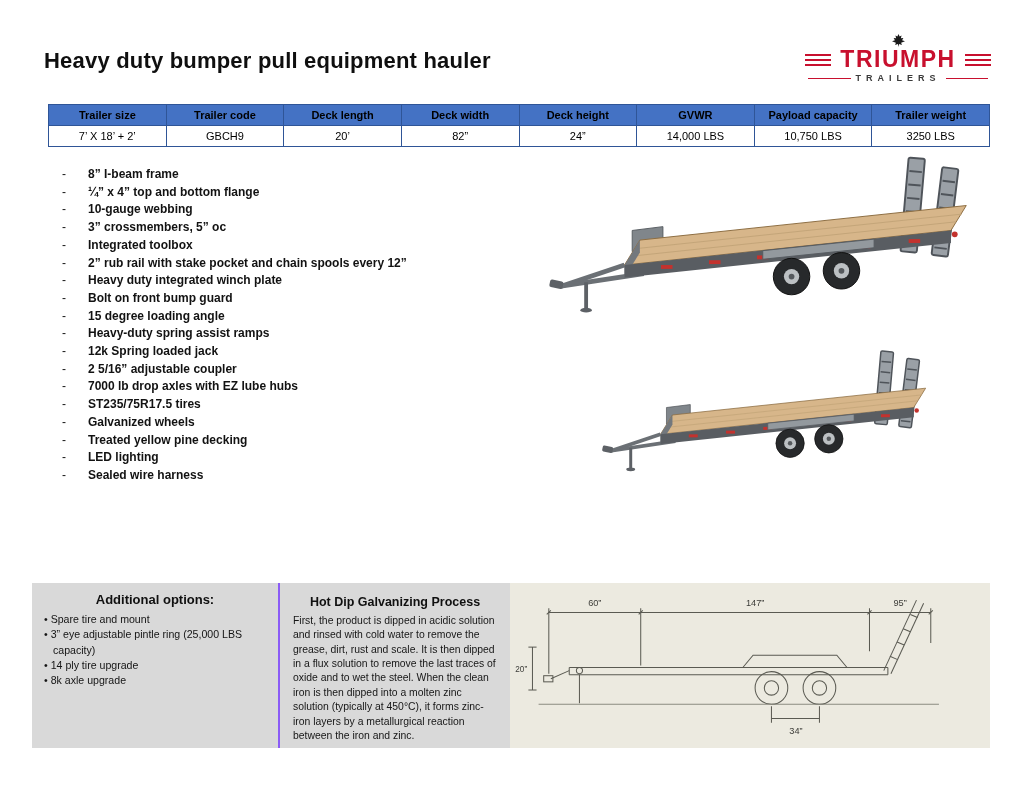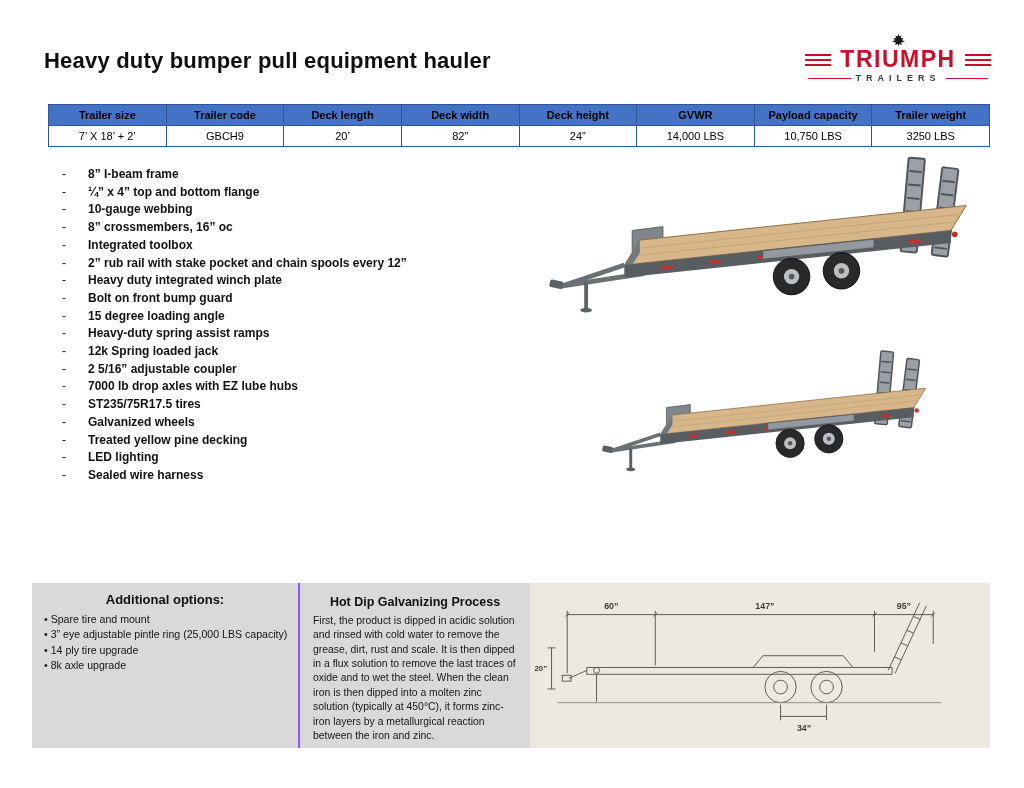--- a/index.html
+++ b/index.html
@@ -49,31 +49,31 @@
   .features li::before{content:"-";position:absolute;left:0;font-weight:400;}
   
   .renders{position:absolute;left:502px;top:146px;width:514px;}
   .render-top{display:block;width:510px;height:192px;}
   .render-bottom{display:block;width:466px;height:152px;margin:4px 0 0 26px;}
   
   .bottom-panel{
     position:absolute;left:32px;top:583px;width:958px;height:165px;
     background:var(--panel-bg,#D9D9D9);display:flex;box-sizing:border-box;
   }
-  .options-col{width:266px;padding:9px 10px 8px 10px;box-sizing:border-box;}
+  .options-col{width:246px;padding:9px 10px 8px 10px;box-sizing:border-box;}
   .options-title{margin:0 0 5px;font-size:13px;font-weight:700;text-align:center;color:#101010;}
   .options-list{list-style:none;margin:0;padding:0;font-size:10.6px;line-height:1.45;color:#141414;}
   .options-list li{padding-left:11px;text-indent:-9px;}
   .options-list li::before{content:"\2022\00a0";}
   .galv-col{
     width:232px;padding:12px 13px;box-sizing:border-box;border-left:2px solid #8b5cf6;
   }
   .galv-title{margin:0 0 5px;font-size:12.5px;font-weight:700;text-align:center;color:#101010;}
   .galv-body{margin:0;font-size:10.4px;line-height:1.38;color:#161616;}
-  .drawing-col{flex:1;background:var(--drawing-bg,#ECEAE0);font-weight:bold;}
+  .drawing-col{flex:1;background:var(--drawing-bg,#ECEAE0);}
   .drawing{width:100%;height:100%;display:block;}
   .hidden-defs{position:absolute;width:0;height:0;overflow:hidden;}
 </style>
 </head>
 <body>
 
 <div class="page">
 
   <h1 class="page-title">Heavy duty bumper pull equipment hauler</h1>
 
@@ -113,21 +113,21 @@
           <td>10,750 LBS</td>
           <td>3250 LBS</td>
         </tr>
     </tbody>
   </table>
 
   <ul class="features">
       <li>8” I-beam frame</li>
       <li>¼” x 4” top and bottom flange</li>
       <li>10-gauge webbing</li>
-      <li>8” crossmembers, 16” oc</li>
+      <li>3” crossmembers, 5” oc</li>
       <li>Integrated toolbox</li>
       <li>2” rub rail with stake pocket and chain spools every 12”</li>
       <li>Heavy duty integrated winch plate</li>
       <li>Bolt on front bump guard</li>
       <li>15 degree loading angle</li>
       <li>Heavy-duty spring assist ramps</li>
       <li>12k Spring loaded jack</li>
       <li>2 5/16” adjustable coupler</li>
       <li>7000 lb drop axles with EZ lube hubs</li>
       <li>ST235/75R17.5 tires</li>

